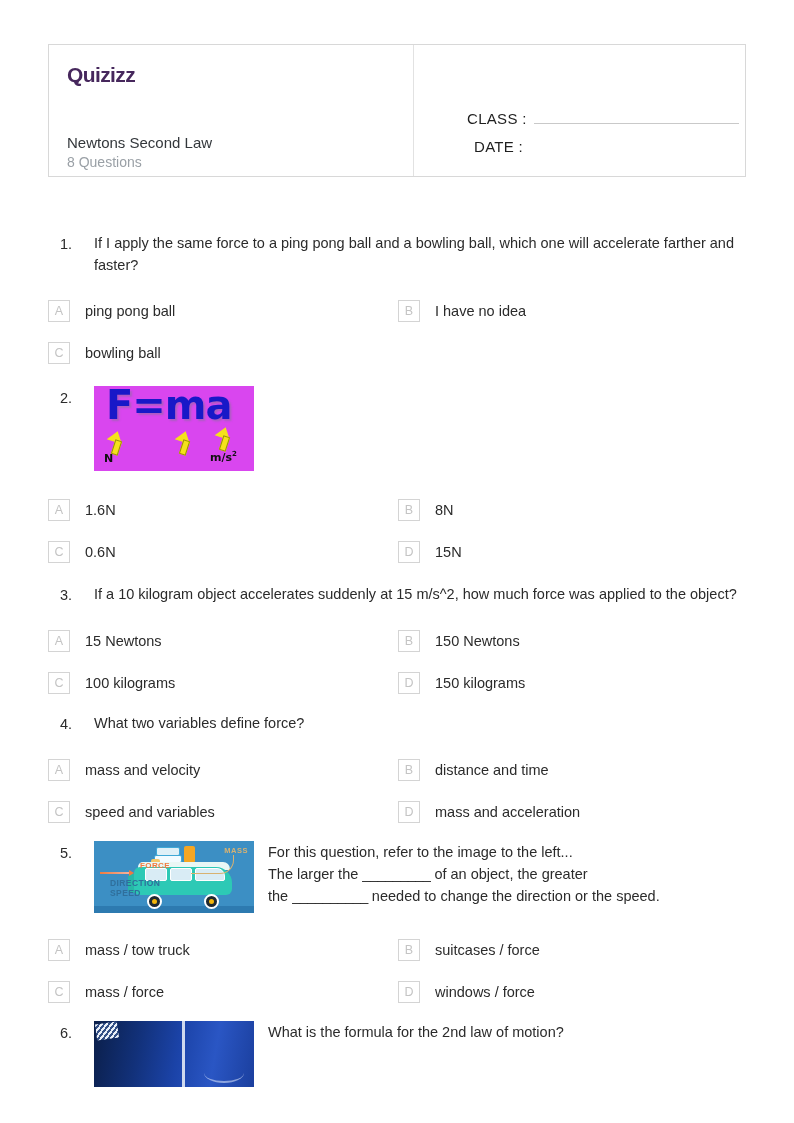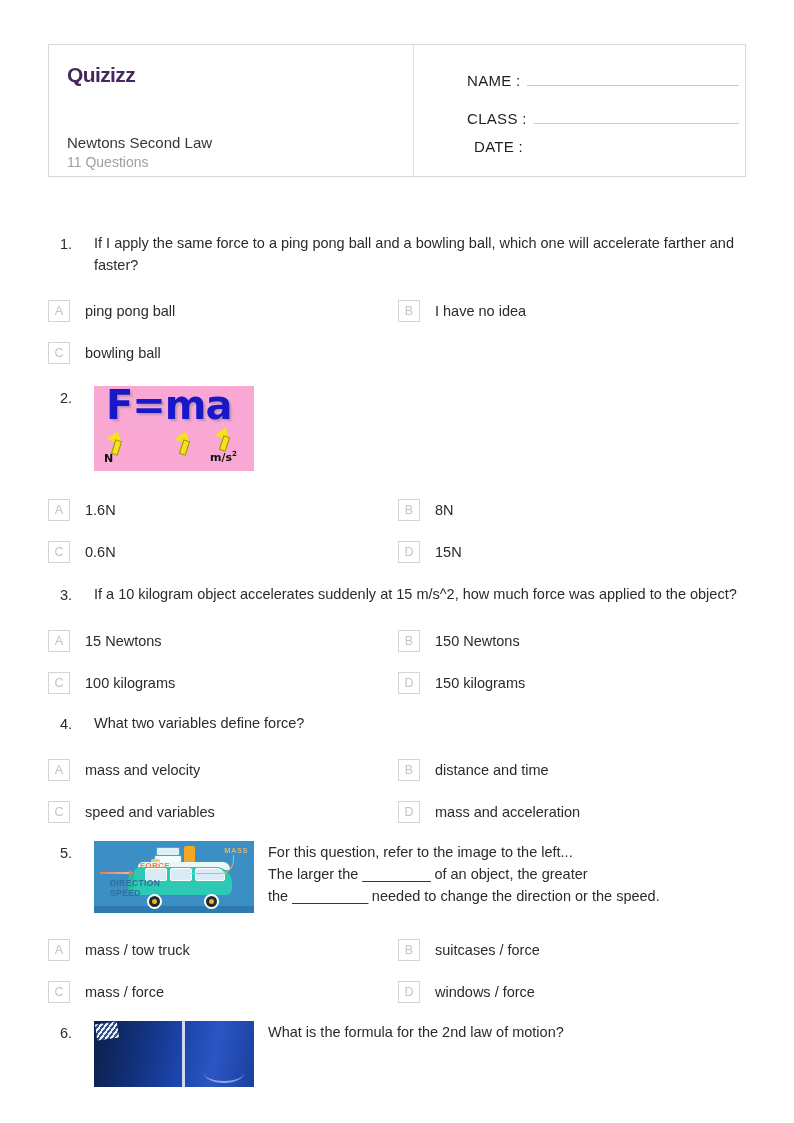--- a/index.html
+++ b/index.html
@@ -177,21 +177,21 @@
     font-size: 14.5px;
     color: #2b2b2b;
     line-height: 20px;
   }
 
   
   .fma {
     position: relative;
     width: 160px;
     height: 85px;
-    background: #f9a8d4;
+    background: #d946ef;
     overflow: hidden;
   }
   .fma-eq {
     position: absolute;
     left: 12px;
     top: -4px;
     font-size: 40px;
     font-weight: bold;
     color: #1818c8;
     font-family: "DejaVu Sans", sans-serif;
@@ -377,28 +377,24 @@
 </head>
 <body>
 
 <div class="header-card">
   <div class="header-left">
     <div class="logo">
       <span>Quizizz</span>
       <span class="q-dot"></span>
     </div>
     <div class="quiz-title">Newtons Second Law</div>
-    <div class="quiz-sub">11 Questions</div>
+    <div class="quiz-sub">8 Questions</div>
   </div>
 
   <div class="header-right">
-    <div class="field-row r1">
-      <span class="field-label">NAME :</span>
-      <span class="field-line"></span>
-    </div>
     <div class="field-row r2">
       <span class="field-label">CLASS :</span>
       <span class="field-line"></span>
     </div>
     <div class="field-row r3">
       <span class="field-label">DATE  :</span>
       <span class="field-line"></span>
     </div>
   </div>
 </div>

